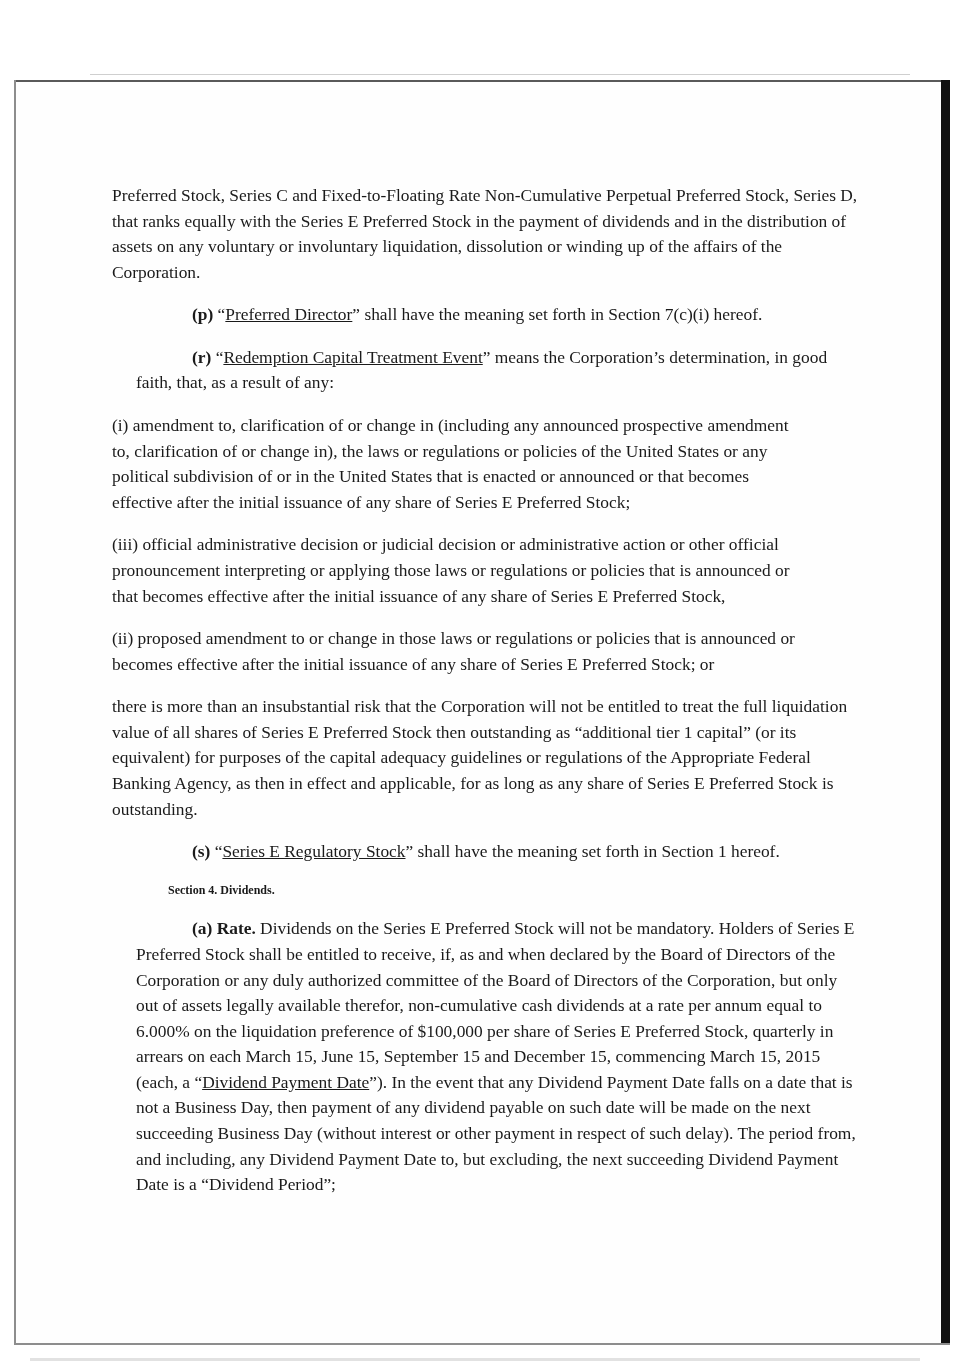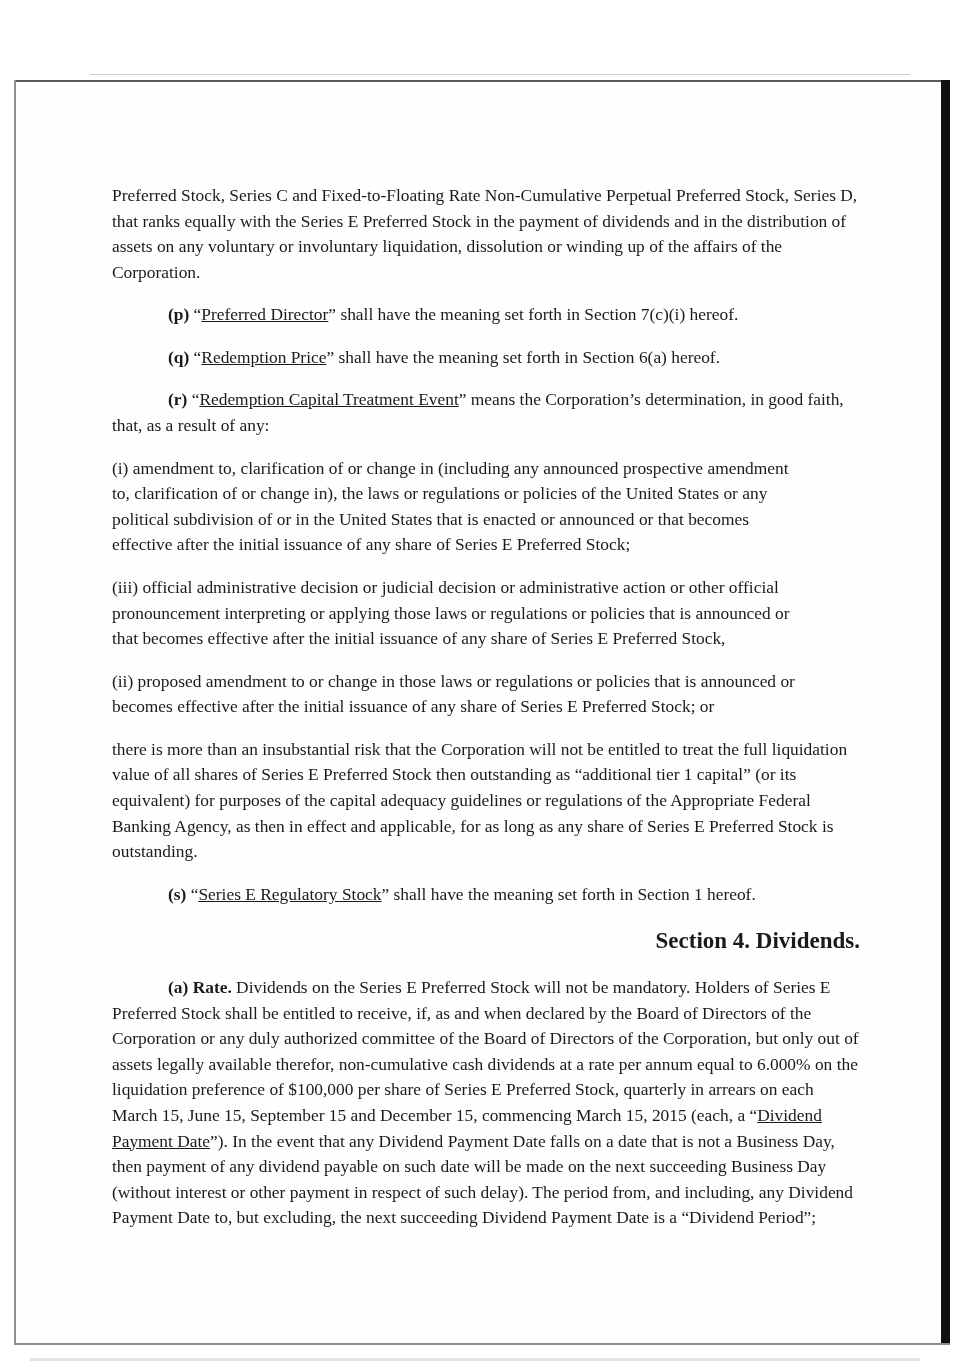--- a/index.html
+++ b/index.html
@@ -86,53 +86,52 @@
 
   p {
     margin: 0 0 17px 0;
     font-size: 17.4px;
     line-height: 1.47;
     text-align: left;
   }
 
   .indent-first {
     text-indent: 56px;
+    margin-left: 24px;
   }
   .block-indent {
     width: 692px;
   }
   .u { text-decoration: underline; }
   .b { font-weight: bold; }
 
   .heading {
     font-weight: bold;
     text-indent: 56px;
-    font-size: 23px;
+    font-size: 12px;
     margin: 0 0 17px 0;
-    text-align: right;
   }
 </style>
 </head>
 <body>
 
 <div class="artifact-top"></div>
 
 <div class="page-scan">
   <div class="scan-edge-top"></div>
   <div class="scan-edge-left"></div>
   <div class="scan-edge-right"></div>
   <div class="scan-edge-bottom"></div>
 
   <div class="doc-body">
 
     <p>Preferred Stock, Series C and Fixed-to-Floating Rate Non-Cumulative Perpetual Preferred Stock, Series D, that ranks equally with the Series E Preferred Stock in the payment of dividends and in the distribution of assets on any voluntary or involuntary liquidation, dissolution or winding up of the affairs of the Corporation.</p>
 
     <p class="indent-first"><span class="b">(p)</span> “<span class="u">Preferred Director</span><span>” shall have the meaning set forth in Section 7(c)(i) hereof.</span></p>
 
-    <p class="indent-first"><span class="b">(q)</span> “<span class="u">Redemption Price</span><span>” shall have the meaning set forth in Section 6(a) hereof.</span></p>
 
     <p class="indent-first"><span class="b">(r)</span> “<span class="u">Redemption Capital Treatment Event</span><span>” means the Corporation’s determination, in good faith, that, as a result of any:</span></p>
 
     <p class="block-indent">(i) amendment to, clarification of or change in (including any announced prospective amendment to, clarification of or change in), the laws or regulations or policies of the United States or any political subdivision of or in the United States that is enacted or announced or that becomes effective after the initial issuance of any share of Series E Preferred Stock;</p>
 
     <p class="block-indent">(iii) official administrative decision or judicial decision or administrative action or other official pronouncement interpreting or applying those laws or regulations or policies that is announced or that becomes effective after the initial issuance of any share of Series E Preferred Stock,</p>
 
     <p class="block-indent">(ii) proposed amendment to or change in those laws or regulations or policies that is announced or becomes effective after the initial issuance of any share of Series E Preferred Stock; or</p>
 
     <p>there is more than an insubstantial risk that the Corporation will not be entitled to treat the full liquidation value of all shares of Series E Preferred Stock then outstanding as “additional tier 1 capital” (or its equivalent) for purposes of the capital adequacy guidelines or regulations of the Appropriate Federal Banking Agency, as then in effect and applicable, for as long as any share of Series E Preferred Stock is outstanding.</p>

